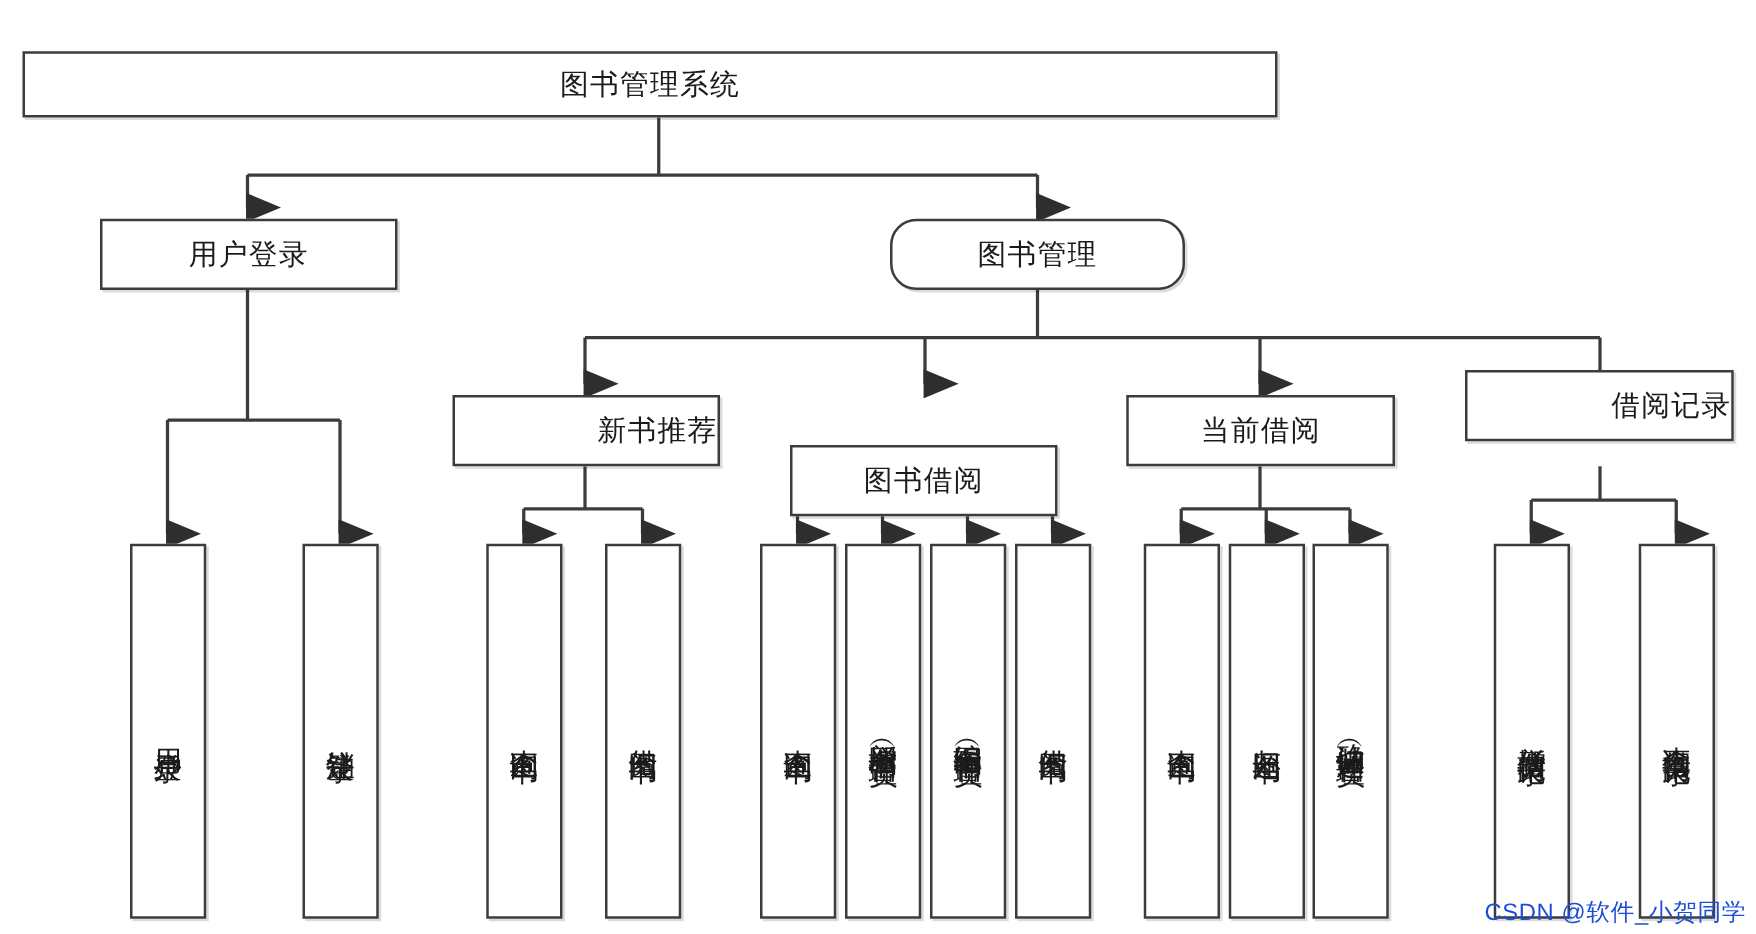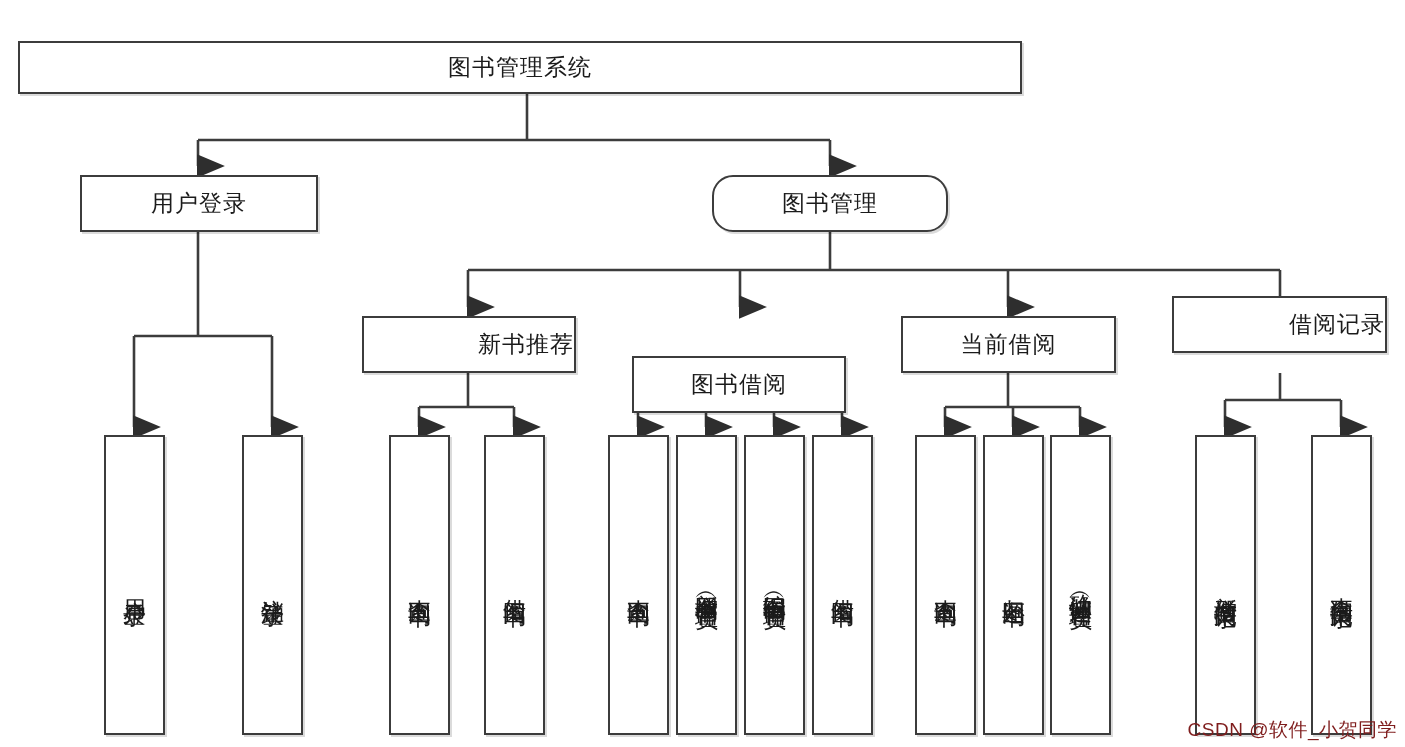--- a/index.html
+++ b/index.html
@@ -54,21 +54,21 @@
     writing-mode: vertical-rl;
     text-orientation: upright;
     white-space: nowrap;
     display: block;
   }
   .watermark {
     position: absolute;
     right: 8px;
     bottom: 4px;
     font-size: 19px;
-    color: #7f1d1d;
+    color: #1d4ed8;
     letter-spacing: 0.5px;
     z-index: 3;
     white-space: nowrap;
   }
 </style>
 </head>
 <body>
 
 <div id="canvas">
 

